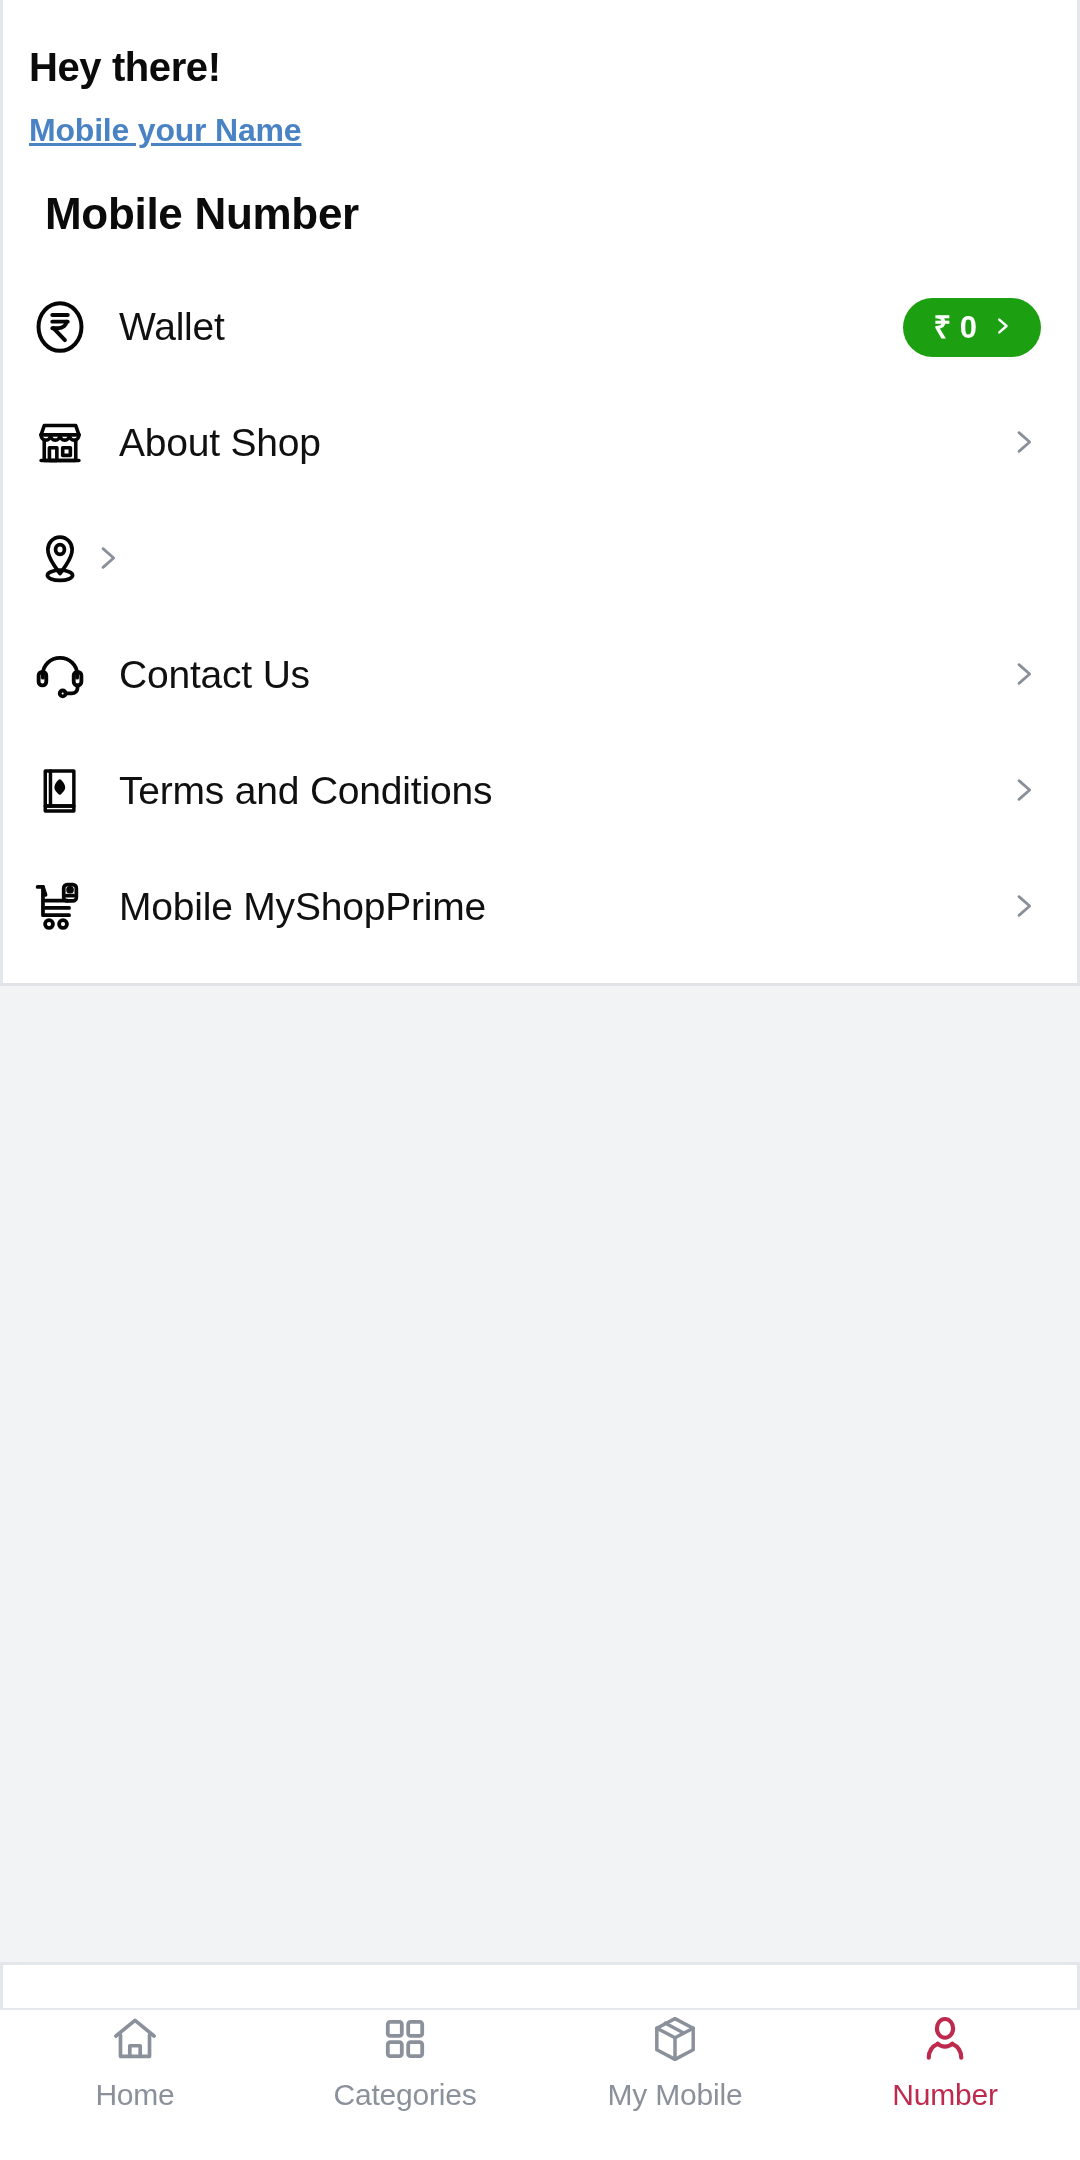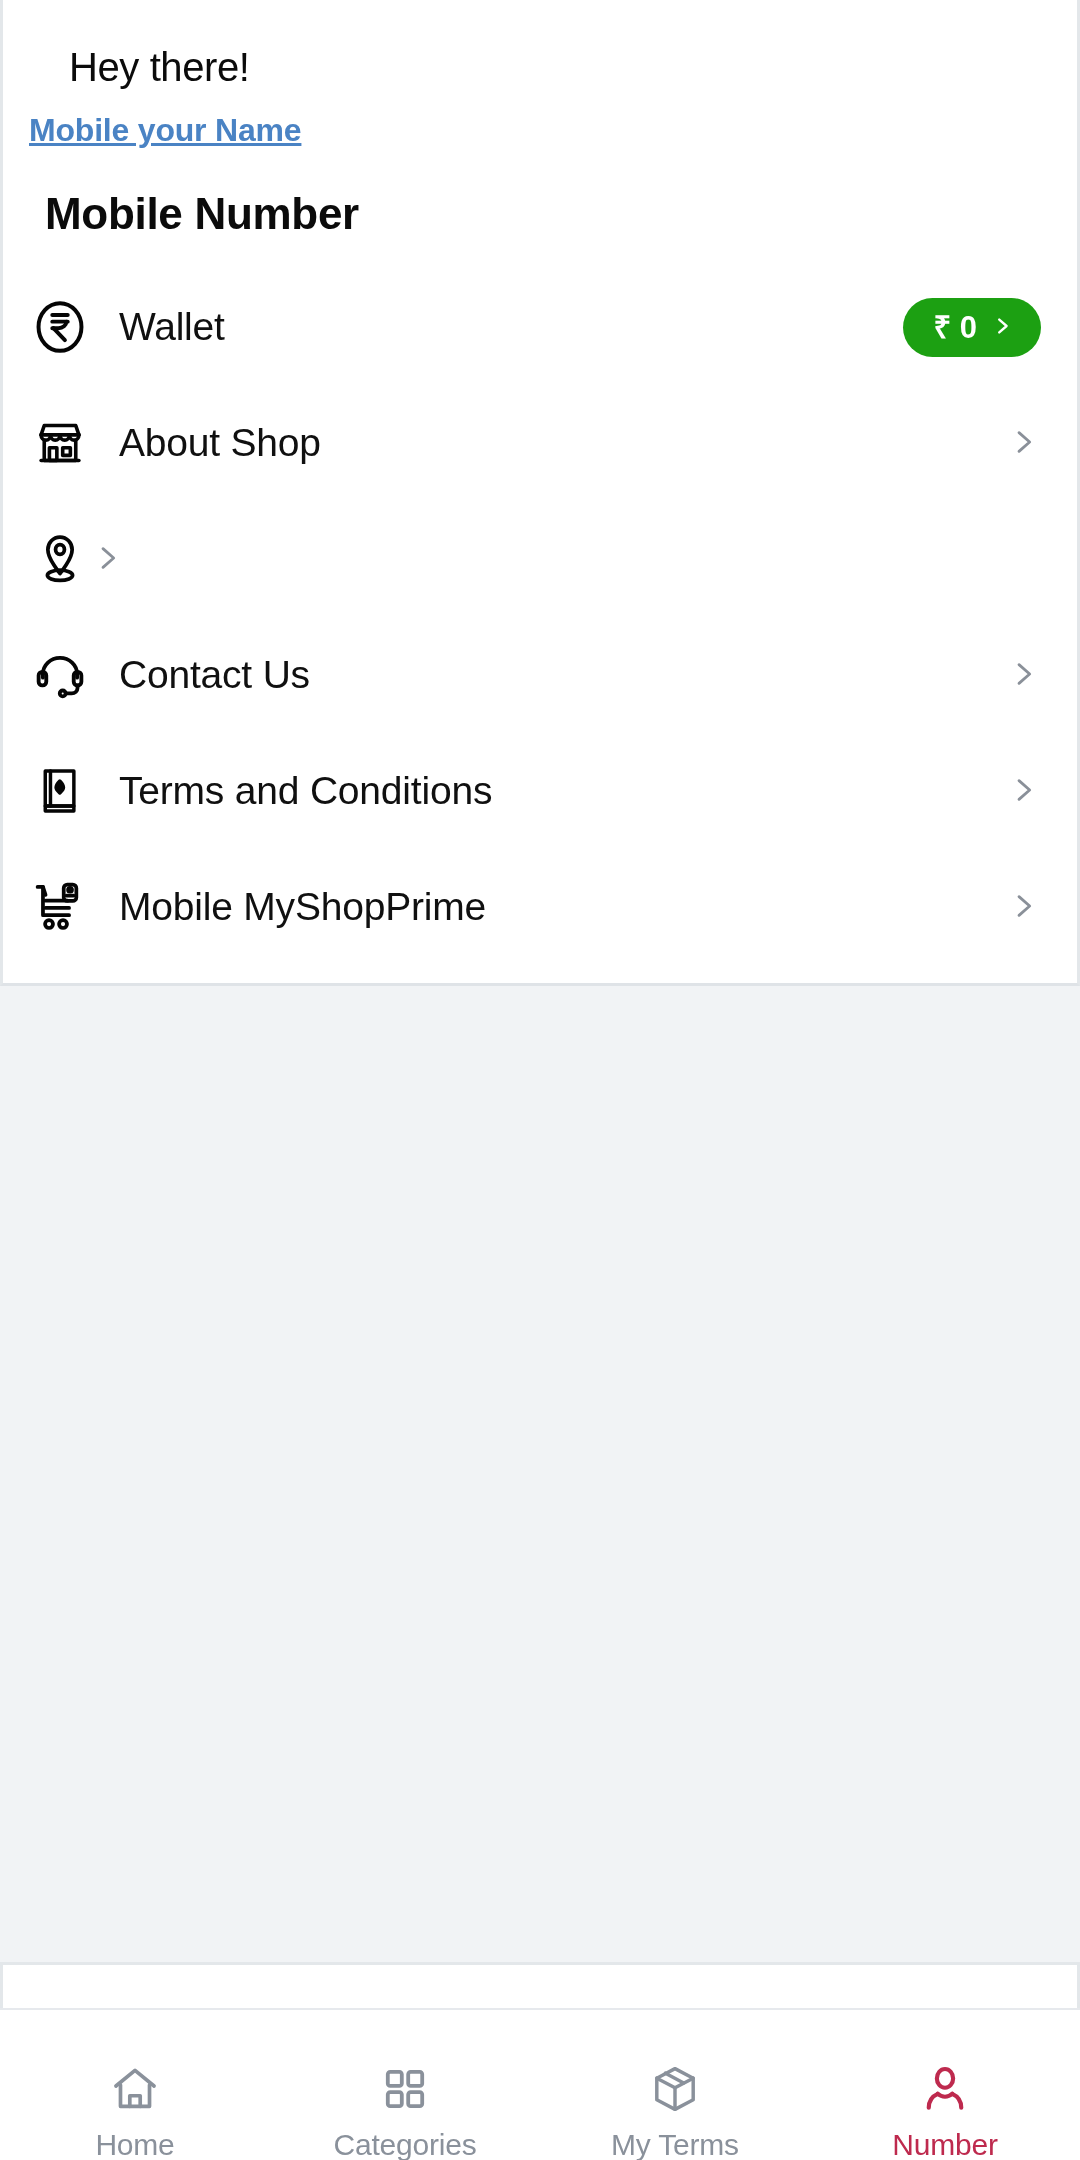--- a/index.html
+++ b/index.html
@@ -41,25 +41,24 @@
     border-bottom: 3px solid #DFE3E7;
     padding-bottom: 18px;
   }
 
   .greeting-block {
     padding: 44px 26px 6px 26px;
   }
 
   .greeting-title {
     font-size: 40px;
-    font-weight: normal;
+    font-weight: bold;
     color: #0B0B0B;
     letter-spacing: -0.4px;
     line-height: 1.15;
-    margin-left: 40px;
   }
 
   .greeting-link {
     display: block;
     margin-top: 22px;
     font-size: 32px;
     font-weight: 600;
     color: #4A83C4;
     letter-spacing: -0.2px;
   }
@@ -146,21 +145,21 @@
     overflow: hidden;
   }
 
   
   .bottom-nav {
     flex: 0 0 auto;
     height: 152px;
     background: #FFFFFF;
     border-top: 2px solid #E6E9ED;
     display: flex;
-    align-items: flex-end;
+    align-items: flex-start;
   }
 
   .nav-item {
     flex: 1 1 25%;
     display: flex;
     flex-direction: column;
     align-items: center;
     justify-content: center;
     gap: 12px;
     color: #8A919B;
@@ -353,21 +352,21 @@
 
     <div class="nav-item">
       <span class="nav-icon">
         <svg width="52" height="52" viewBox="0 0 24 24" fill="none" stroke="currentColor" stroke-width="1.6" stroke-linecap="round" stroke-linejoin="round">
           <path d="M12 2.6 20.4 7v10L12 21.4 3.6 17V7z"></path>
           <path d="M3.6 7 12 11.4 20.4 7"></path>
           <path d="M12 11.4v10"></path>
           <path d="M7.6 4.7 16 9.2"></path>
         </svg>
       </span>
-      <span class="nav-label">My Terms</span>
+      <span class="nav-label">My Mobile</span>
     </div>
 
     <div class="nav-item active">
       <span class="nav-icon">
         <svg width="50" height="50" viewBox="0 0 24 24" fill="none" stroke="currentColor" stroke-width="2" stroke-linecap="round" stroke-linejoin="round">
           <ellipse cx="12" cy="6.9" rx="3.9" ry="4.5"></ellipse>
           <path d="M4.2 21c0-3.2 1.8-5.6 4.3-6.7"></path>
           <path d="M19.8 21c0-3.2-1.8-5.6-4.3-6.7"></path>
           <path d="M8.5 14.3c1 .9 2.2 1.4 3.5 1.4s2.5-.5 3.5-1.4"></path>
         </svg>

